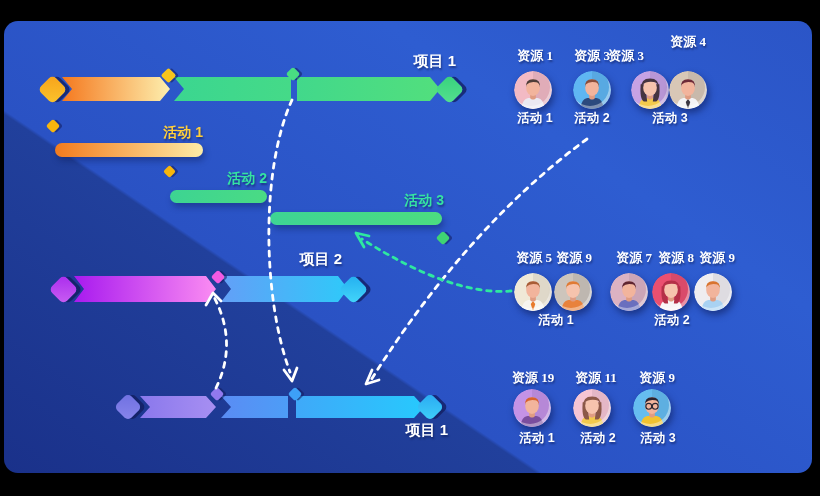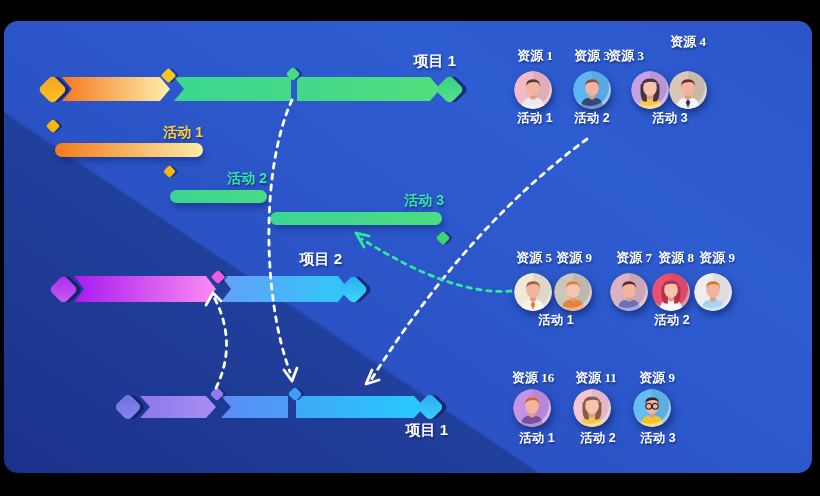--- a/index.html
+++ b/index.html
@@ -229,21 +229,21 @@
           <path d="M20,0 A20,20 0 0 1 20,40 Z" fill="rgba(0,0,30,0.07)"></path>
           <path d="M7.5,41 Q8.5,29.5 15,28.5 L25,28.5 Q31.5,29.5 32.5,41 Z" fill="#a9d2f2"></path>
           <rect x="17" y="21" width="6" height="9" rx="2.2" fill="#e09c82"></rect>
           <ellipse cx="20" cy="17.5" rx="7.2" ry="8.8" fill="#f2b49c"></ellipse>
           <path d="M12.6,17.5 Q12,8.6 20,8.6 Q28,8.6 27.4,17.5 Q27,12.4 23.5,11.8 Q16.5,10.6 13.4,14.2 Q12.8,15.4 12.6,17.5 Z" fill="#d8742f"></path>
         </g>
       </svg>
     </div>
     <div class="lbl ract" style="left: 516px; top: 312px; width: 80px;">活动 1</div>
     <div class="lbl ract" style="left: 632px; top: 312px; width: 80px;">活动 2</div>
-    <div class="lbl rname" style="left: 498px; top: 369px; width: 70px;">资源 16</div>
+    <div class="lbl rname" style="left: 498px; top: 369px; width: 70px;">资源 19</div>
     <div class="avatar" style="left: 513px; top: 389px;">
       <svg viewBox="0 0 40 40" width="38" height="38">
         <defs>
           <clipPath id="avc10">
             <circle cx="20" cy="20" r="20"></circle>
           </clipPath>
         </defs>
         <g clip-path="url(#avc10)">
           <circle cx="20" cy="20" r="20" fill="#c493e6"></circle>
           <path d="M20,0 A20,20 0 0 1 20,40 Z" fill="rgba(0,0,30,0.07)"></path>

